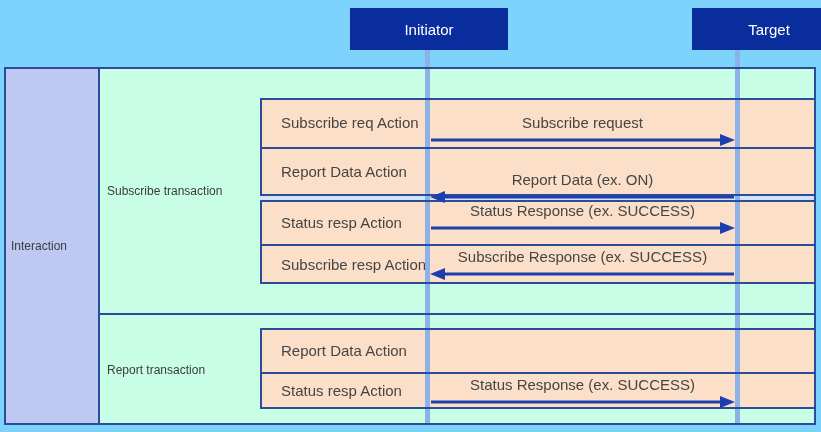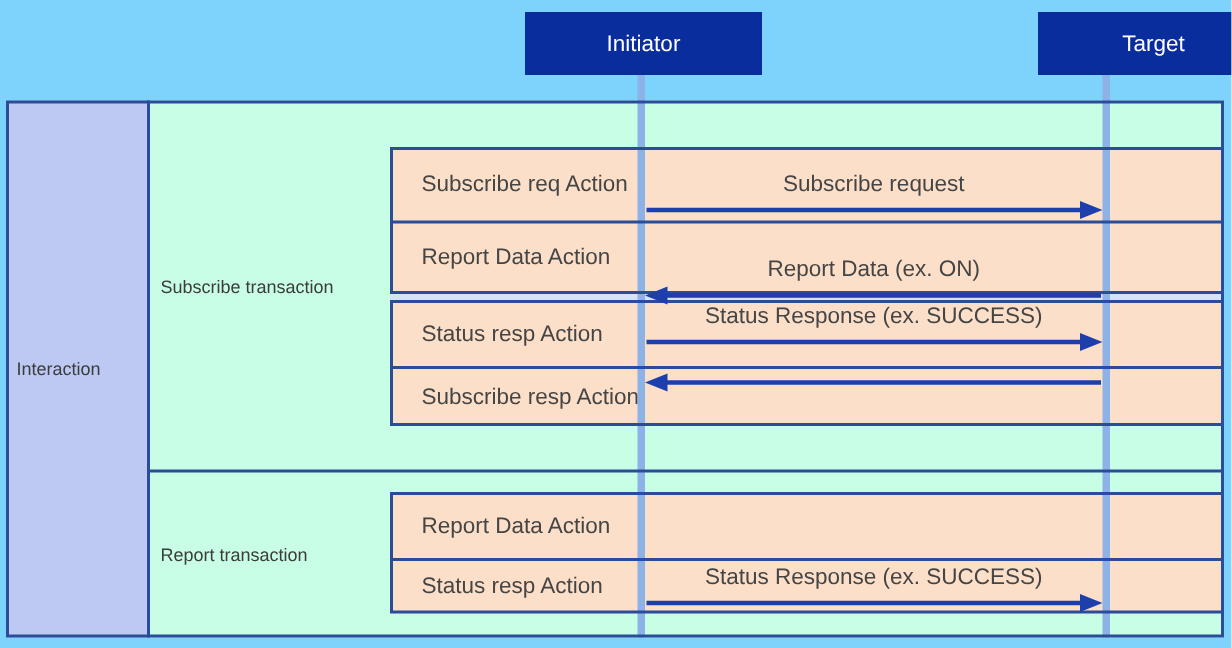--- a/index.html
+++ b/index.html
@@ -168,20 +168,21 @@
     </svg>
   </div>
   <div class="msg msg-2 right">
     <div class="msg-label">Status Response (ex. SUCCESS)</div>
     <svg width="305" height="16" viewBox="0 0 305 16">
       <line class="stroke" x1="1" y1="8" x2="292" y2="8"></line>
       <polygon class="fill" points="290,2 305,8 290,14"></polygon>
     </svg>
   </div>
   <div class="msg msg-3 left">
+    <div class="msg-label">Subscribe Response (ex. SUCCESS)</div>
     <svg width="305" height="16" viewBox="0 0 305 16">
       <line class="stroke" x1="1" y1="8" x2="292" y2="8"></line>
       <polygon class="fill" points="290,2 305,8 290,14"></polygon>
     </svg>
   </div>
   <div class="msg msg-5 right">
     <div class="msg-label">Status Response (ex. SUCCESS)</div>
     <svg width="305" height="16" viewBox="0 0 305 16">
       <line class="stroke" x1="1" y1="8" x2="292" y2="8"></line>
       <polygon class="fill" points="290,2 305,8 290,14"></polygon>

